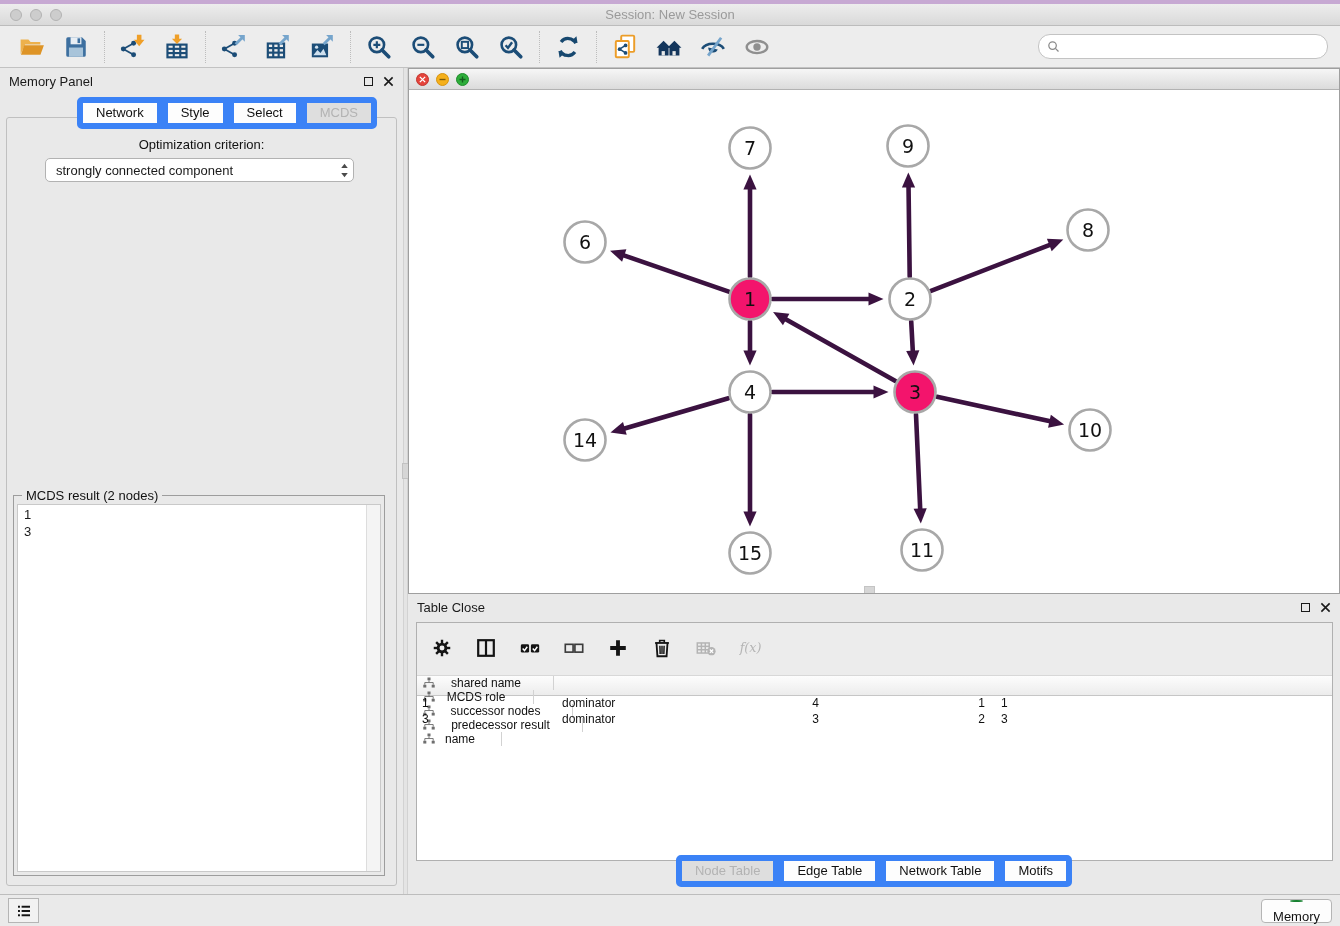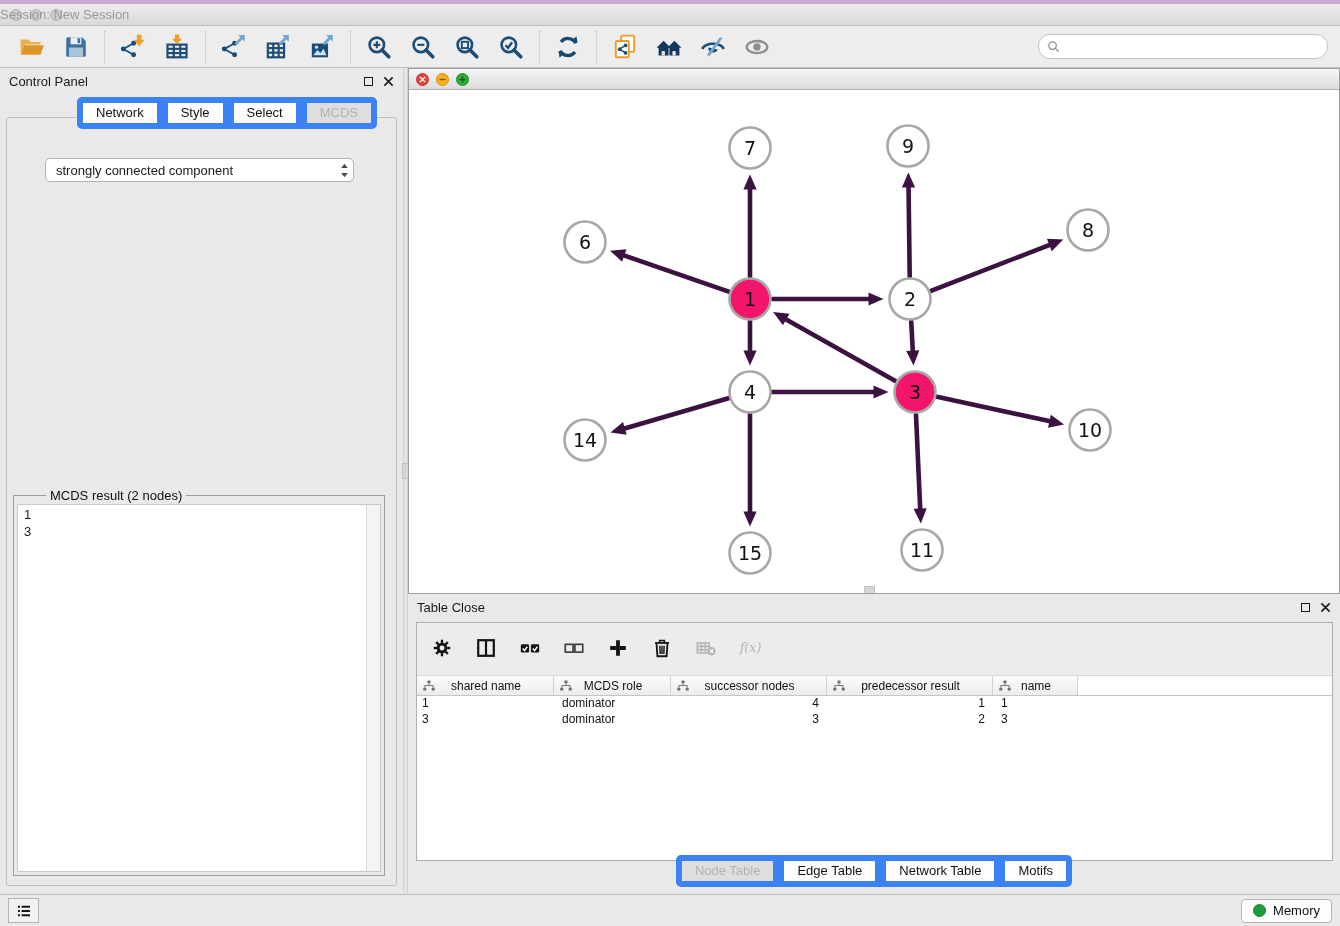--- a/index.html
+++ b/index.html
@@ -10,21 +10,21 @@
     background:#e9e9e9; font-size:13px; color:#1a1a1a;
     -webkit-font-smoothing:antialiased;
   }
   
   .titlebar {
     height:26px; border-top:4px solid #c7a9d3; border-bottom:1px solid #bcbcbc;
     background:linear-gradient(#ededed,#d9d9d9); position:relative;
     display:flex; align-items:center; padding:0 10px;
   }
   .traffic-dot { width:12px; height:12px; border-radius:50%; background:#cdcdcd; border:1px solid #b3b3b3; margin-right:8px; }
-  .apptitle { position:absolute; left:0; right:0; text-align:left; color:#9a9a9a; font-size:13px; }
+  .apptitle { position:absolute; left:0; right:0; text-align:center; color:#9a9a9a; font-size:13px; }
   
   .toolbar {
     height:42px; background:#ededed; border-bottom:1px solid #c2c2c2;
     display:flex; align-items:center; padding:0 4px;
   }
   .tb-group { display:flex; align-items:center; gap:16px; padding:0 14px; }
   .tb-sep { width:0; height:32px; border-left:1px dotted #bdbdbd; }
   .tb-btn { width:28px; height:28px; display:flex; align-items:center; justify-content:center; cursor:default; }
   .tb-btn svg { width:26px; height:26px; }
   .search-field {
@@ -61,21 +61,21 @@
     display:flex; align-items:center; padding:0 4px 0 10px; font-size:13px;
   }
   .combo .combo-text { flex:1; }
   .combo svg { width:9px; height:15px; flex:none; }
   .cp-buttons { position:absolute; top:73px; left:0; right:0; display:flex; justify-content:center; gap:14px; }
   .btn {
     background:#fdfdfd; border:1px solid #b2b2b2; border-radius:5px;
     font-size:13px; padding:3px 17px; color:#111; font-family:inherit;
   }
   .result-group { position:absolute; left:6px; right:11px; top:377px; bottom:9px; border:1px solid #9d9d9d; }
-  .result-legend { position:absolute; top:-8px; left:8px; background:#e9e9e9; padding:0 4px; font-size:13px; color:#111;margin-left:24px; }
+  .result-legend { position:absolute; top:-8px; left:8px; background:#e9e9e9; padding:0 4px; font-size:13px; color:#111; }
   .result-inner { position:absolute; left:3px; right:3px; top:8px; bottom:3px; background:#fff; border:1px solid #c9c9c9; }
   .result-text { position:absolute; left:0; top:0; right:15px; bottom:0; padding:1px 6px; font-size:13px; line-height:17px; white-space:pre; overflow:hidden; }
   .result-scrollbar { position:absolute; right:0; top:0; bottom:0; width:14px; background:#f4f4f4; border-left:1px solid #ddd; }
   
   .v-split { position:absolute; left:403px; top:0; width:5px; height:826px; background:#e4e4e4; border-left:1px solid #d2d2d2; border-right:1px solid #d2d2d2; }
   .v-split-handle { position:absolute; left:-2px; top:395px; width:8px; height:16px; background:#d6d6d6; border:1px solid #c2c2c2; }
   
   .network-window { position:absolute; left:408px; top:0; width:932px; height:526px; border:1px solid #9f9f9f; background:#fff; }
   .nw-titlebar {
     height:21px; background:linear-gradient(#f6f6f6,#dbdbdb); border-bottom:1px solid #b2b2b2;
@@ -90,35 +90,35 @@
   .nw-canvas { position:absolute; left:0; right:0; top:21px; bottom:0; background:#fff; overflow:hidden; }
   .nw-canvas svg { display:block; width:100%; height:100%; }
   .nw-handle { position:absolute; left:455px; bottom:0; width:11px; height:7px; background:#d6d6d6; border:1px solid #c4c4c4; border-bottom:none; }
   
   .table-panel { position:absolute; left:408px; top:526px; width:932px; height:300px; background:#e9e9e9; }
   .tp-box { position:absolute; left:8px; right:7px; top:28px; height:239px; border:1px solid #b0b0b0; background:#fff; overflow:hidden; }
   .tp-toolbar { height:52px; background:#ececec; display:flex; align-items:center; gap:20px; padding:0 14px; }
   .tp-btn { width:24px; height:24px; display:flex; align-items:center; justify-content:center; }
   .tp-btn svg { width:22px; height:22px; }
   .tp-btn.wide svg { width:34px; }
-  .tp-thead { display:flex; height:21px; background:linear-gradient(#fdfdfd,#ececec); border-top:1px solid #d8d8d8; border-bottom:1px solid #c6c6c6; }
+  .tp-thead { display:flex; height:21px; background:linear-gradient(#fdfdfd,#ececec); border-top:1px solid #d8d8d8; border-bottom:1px solid #c6c6c6;flex-direction:column; }
   .th { display:flex; align-items:center; padding:0 5px; border-right:1px solid #d2d2d2; font-size:12px; color:#111; }
   .th svg { width:14px; height:14px; flex:none; }
   .th .th-label { flex:1; text-align:center; padding-right:12px; }
   .th.filler { border-right:none; background:#fff; }
   .tr { display:flex; height:16px; font-size:12px; color:#111; }
   .td { padding:0 8px; overflow:hidden; white-space:nowrap; }
   .tp-tabs { position:absolute; bottom:7px; left:0; right:0; display:flex; justify-content:center; }
   
   .statusbar { height:32px; border-top:1px solid #bdbdbd; background:#eaeaea; display:flex; align-items:center; padding:0 8px; }
   .sb-list-btn { width:31px; height:25px; background:#f2f2f2; border:1px solid #b5b5b5; display:flex; align-items:center; justify-content:center; }
   .sb-list-btn svg { width:18px; height:18px; }
   .memory-btn {
     margin-left:auto; height:24px; background:#fdfdfd; border:1px solid #b5b5b5; border-radius:4px;
-    display:flex; align-items:center; gap:7px; padding:0 11px; font-size:13px; color:#111;
+    display:flex; align-items:center; gap:7px; padding:0 11px; font-size:13px; color:#111;flex-direction:column;
   }
   .memory-dot { width:13px; height:13px; border-radius:50%; background:#1f9d3a; border:1px solid #178030; }
 </style>
 </head>
 <body>
 
 <div class="titlebar">
   <span class="traffic-dot"></span>
   <span class="traffic-dot"></span>
   <span class="traffic-dot"></span>
@@ -344,36 +344,37 @@
         </svg>
       </span>
     <input placeholder="" style="">
   </div>
 </div>
 
 <div class="main">
 
   <div class="control-panel">
     <div class="panel-header">
-      <span>Control Panel</span>
+      <span>Memory Panel</span>
       <span class="spacer"></span>
       <span class="win-float"></span>
       <span class="win-close" style="display: inline-flex;">
           <svg viewBox="0 0 24 24" width="100%" height="100%">
             <path d="M3 3l18 18M21 3L3 21" stroke="#1a1a1a" stroke-width="3.4"></path>
           </svg>
         </span>
     </div>
     <div class="cp-tabs">
         <div class="cp-tab">Network</div>
         <div class="cp-tab">Style</div>
         <div class="cp-tab">Select</div>
         <div class="cp-tab selected">MCDS</div>
       </div>
     <div class="cp-content">
+      <div class="opt-label">Optimization criterion:</div>
       <div class="combo">
         <span class="combo-text">strongly connected component</span>
         <span style="display: inline-flex;">
             <svg viewBox="0 0 10 16" width="100%" height="100%">
               <path d="M5 0.5l3.6 4.6H1.4z" fill="#4a4a4a"></path>
               <path d="M5 15.5l3.6-4.6H1.4z" fill="#4a4a4a"></path>
             </svg>
           </span>
       </div>
       <div class="result-group">

